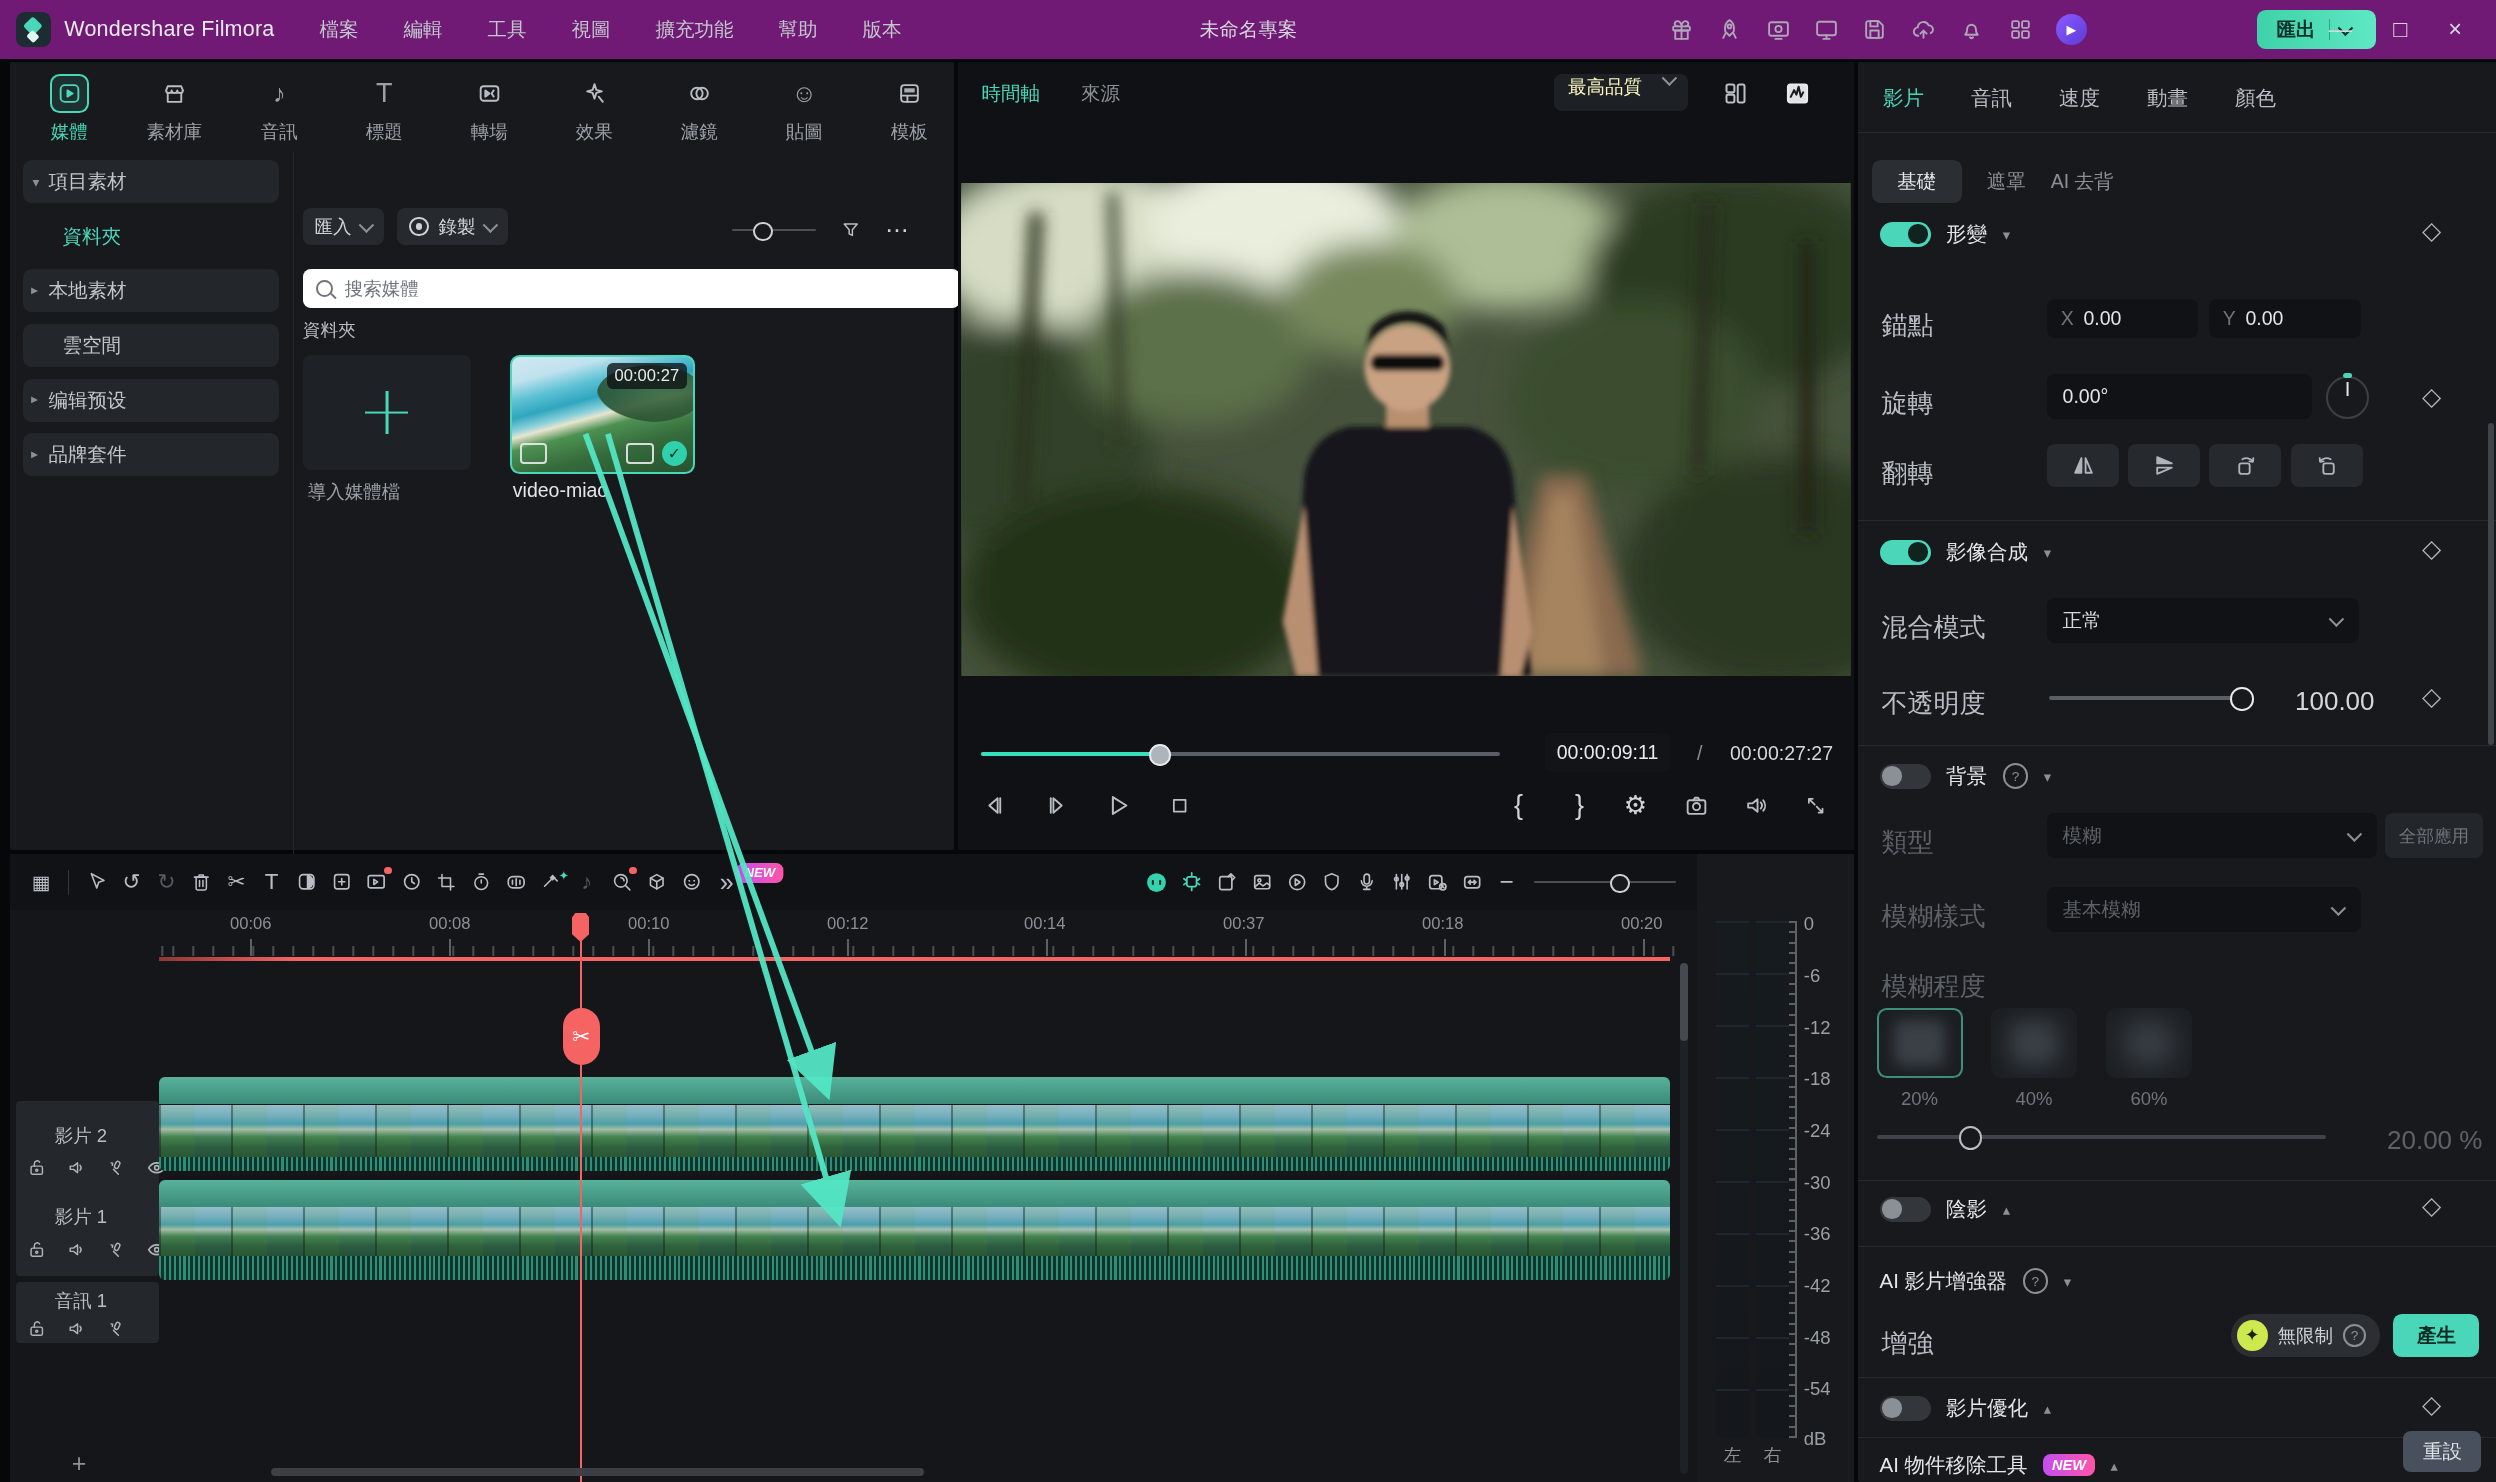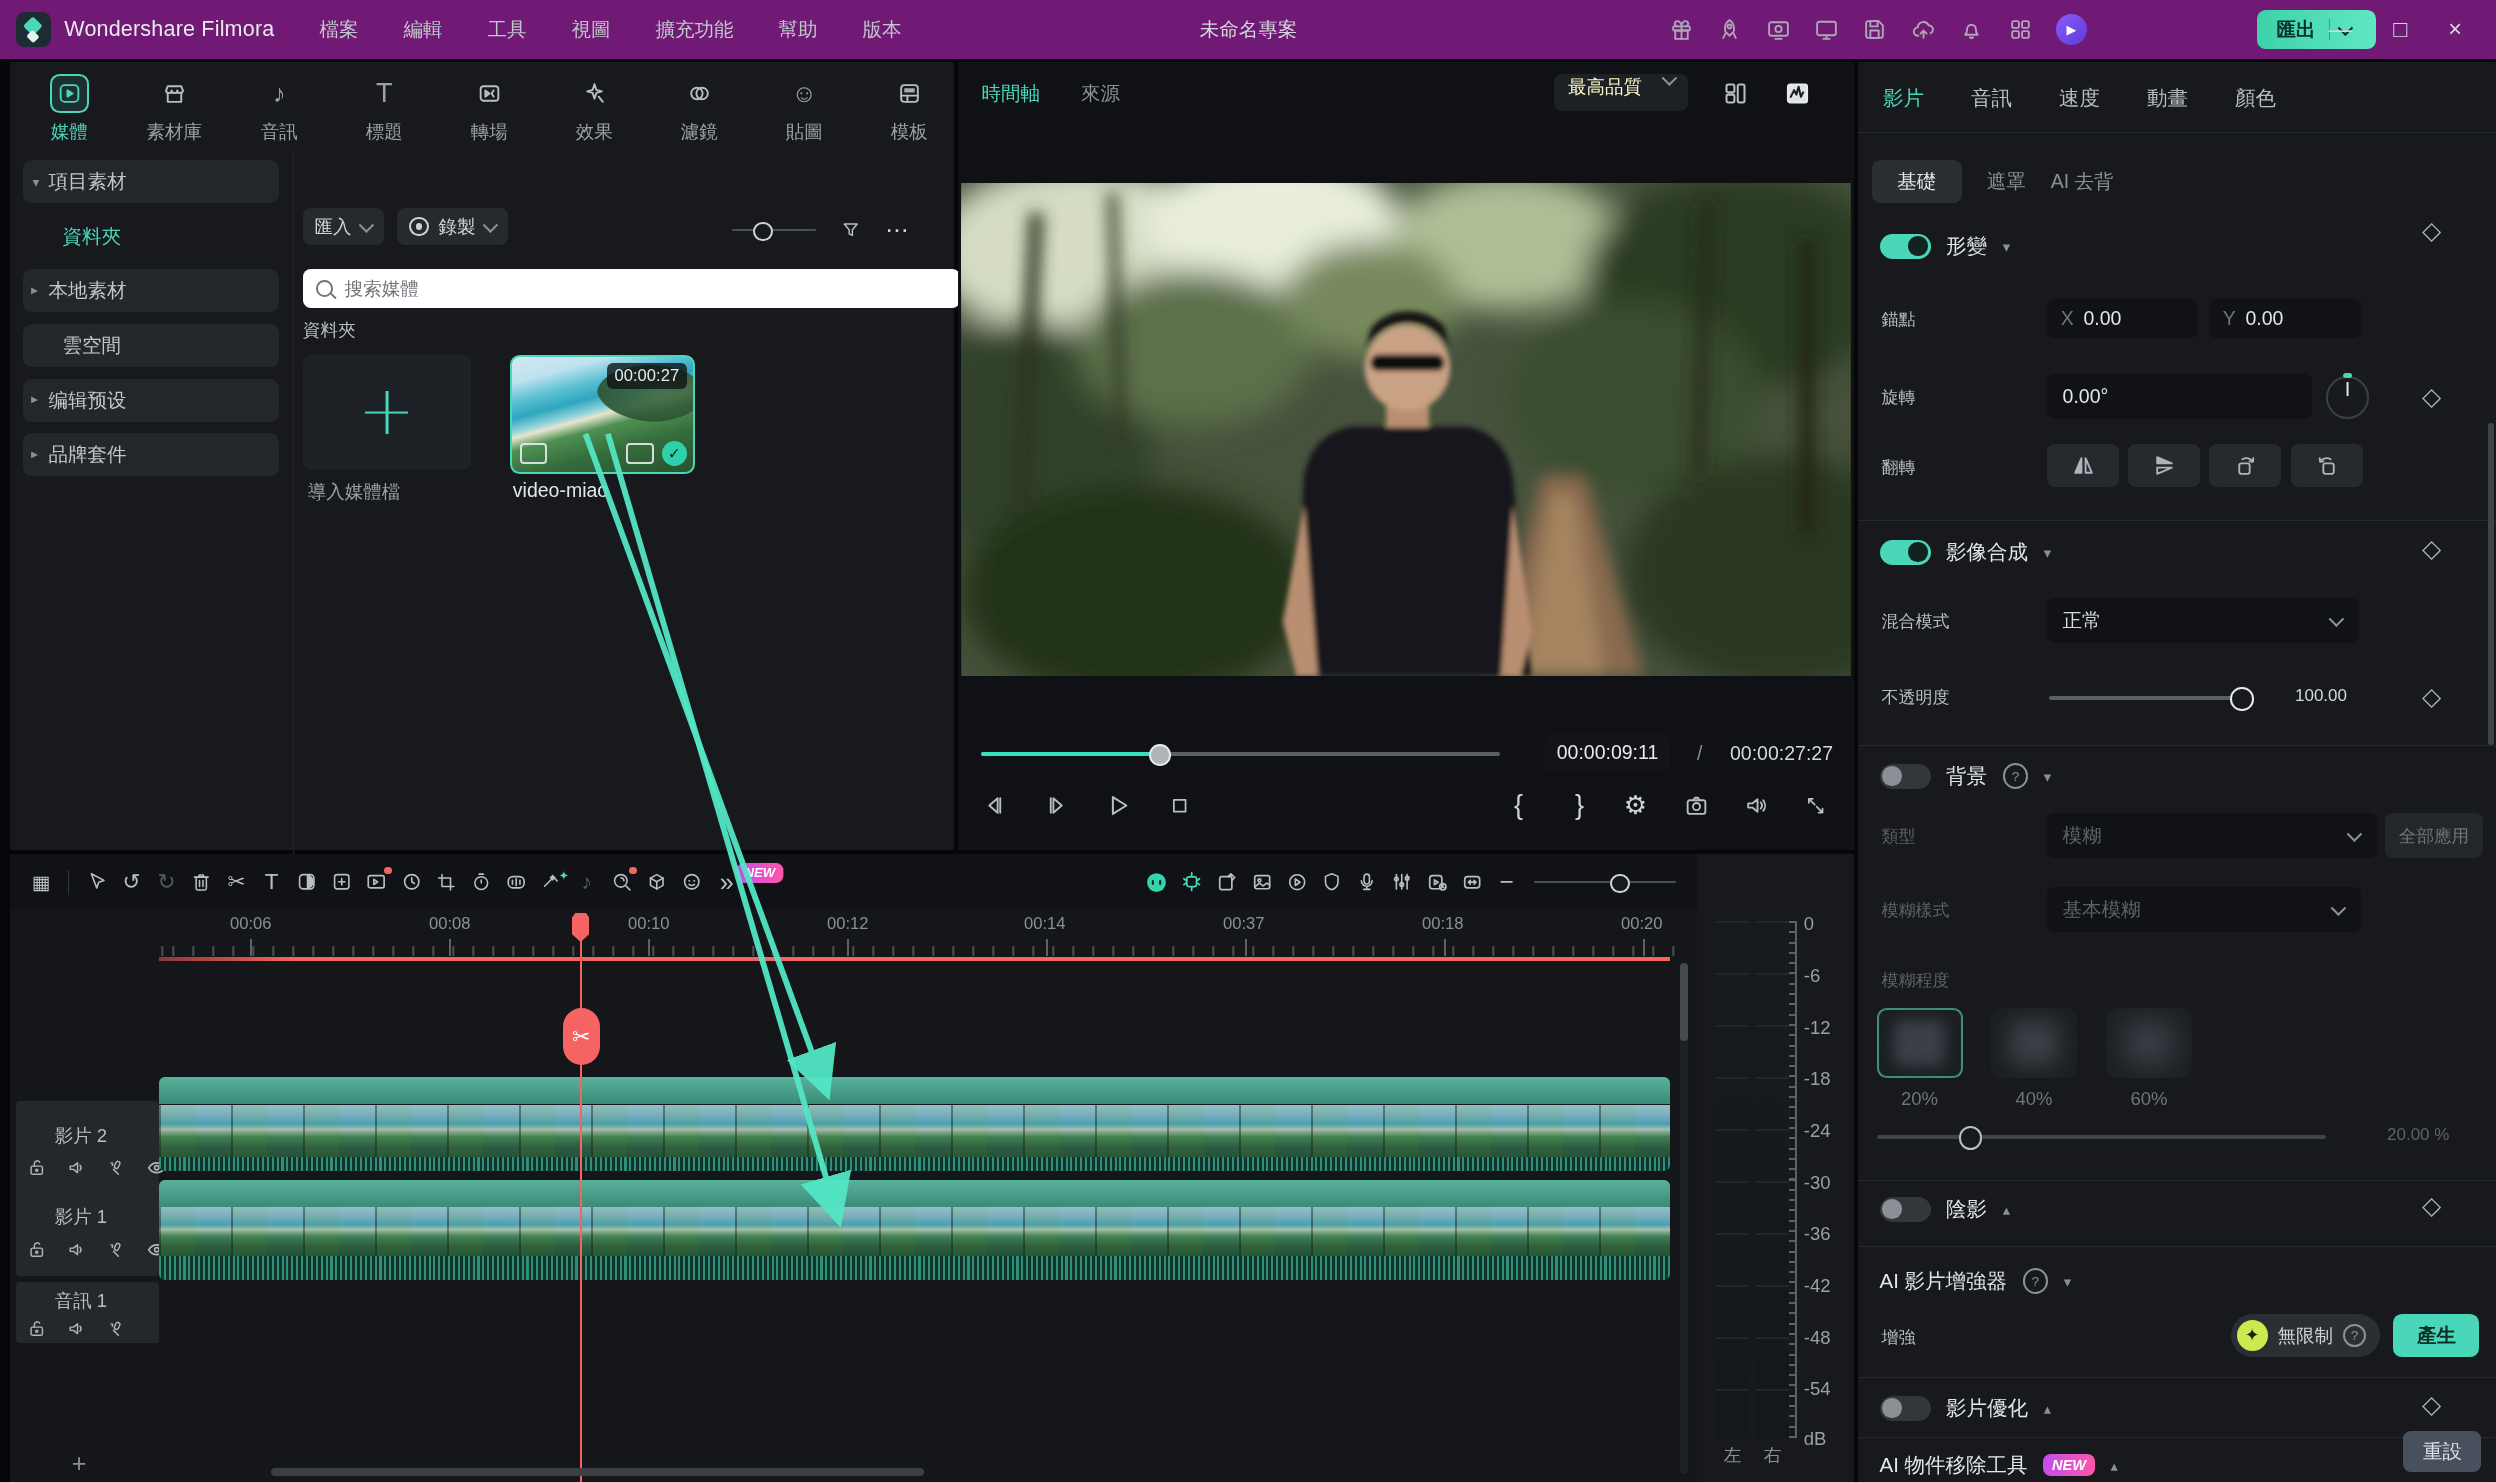--- a/index.html
+++ b/index.html
@@ -100,21 +100,21 @@
   .rdiv{position:absolute;left:0;width:639px;height:1px;background:#26292d;}
   .subtabs{position:absolute;left:13.7px;top:98px;display:flex;align-items:center;gap:25px;font-size:19.5px;color:#8a9096;}
   .subtab-pill{width:90px;height:43px;border-radius:8.8px;background:#2b2f34;color:#e3e6e9;display:flex;align-items:center;justify-content:center;}
   .sec-h{position:absolute;left:21.5px;display:flex;align-items:center;gap:15.6px;font-size:20.5px;color:#e3e6e9;}
   .tg{width:51px;height:25px;border-radius:12.7px;position:relative;}
   .tg.on{background:#4ad6b8;}
   .tg.on:after{content:"";position:absolute;right:2.9px;top:2.9px;width:19.5px;height:19.5px;border-radius:50%;background:#10231f;}
   .tg.off{background:#33373c;}
   .tg.off:after{content:"";position:absolute;left:2.9px;top:2.9px;width:19.5px;height:19.5px;border-radius:50%;background:#8a9096;}
   .dia{position:absolute;left:564px;font-size:25px;color:#aeb4ba;}
-  .rlabel{position:absolute;left:23.4px;font-size:17px;color:#b9bec4;}
+  .rlabel{position:absolute;left:23.4px;font-size:26px;color:#b9bec4;}
   .rlabel.dim,.dimtx{color:#5d6268;}
   .rin{position:absolute;background:#101215;border-radius:7.8px;display:flex;align-items:center;font-size:19.5px;color:#e3e6e9;}
   .rin .pre{color:#6f757b;margin:0 9.8px 0 13.7px;}
   .dd{position:absolute;background:#101215;border-radius:7.8px;display:flex;align-items:center;font-size:19.5px;color:#d4d8dc;}
   .dd .val{margin-left:15.6px;}
   .dd .chev{position:absolute;right:17.6px;}
   .fbtn{position:absolute;width:72px;height:43px;border-radius:7.8px;background:#26292e;display:flex;align-items:center;justify-content:center;}
   .qmark{width:21.5px;height:21.5px;border:2px solid #8a9096;border-radius:50%;color:#8a9096;font-size:13.7px;display:flex;align-items:center;justify-content:center;}
   .caret{color:#8a9096;font-size:14.6px;}
   .rot-dial{position:absolute;width:39px;height:39px;border:2.9px solid #3c4repeat;border:2.9px solid #3c4046;border-radius:50%;}
@@ -597,21 +597,21 @@
     <div class="rdiv" style="top:70px;"></div>
 
     <div class="subtabs">
       <div class="subtab-pill">
           <span>基礎</span>
         </div>
       <span>遮罩</span>
       <span>AI 去背</span>
     </div>
 
-    <div class="sec-h" style="top:158px;margin-top:12px;">
+    <div class="sec-h" style="top:158px;">
       <div class="tg on"></div>
       <span>形變</span>
       <span class="caret">▾</span>
     </div>
     <span class="dia" style="top:154px;">◇</span>
 
     <div class="rlabel" style="top:246px;">錨點</div>
     <div class="rin" style="left:189px;top:237px;width:151px;height:39px;">
       <span class="pre">X</span>
       <span>0.00</span>

